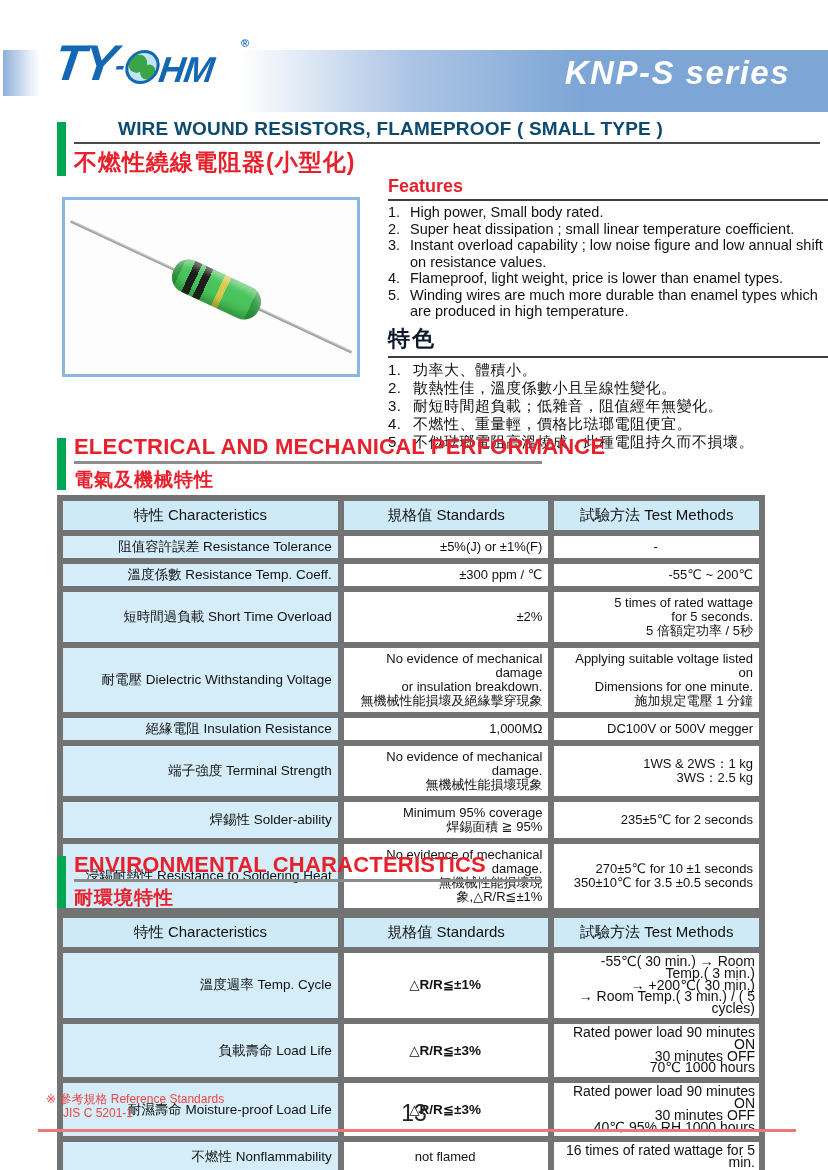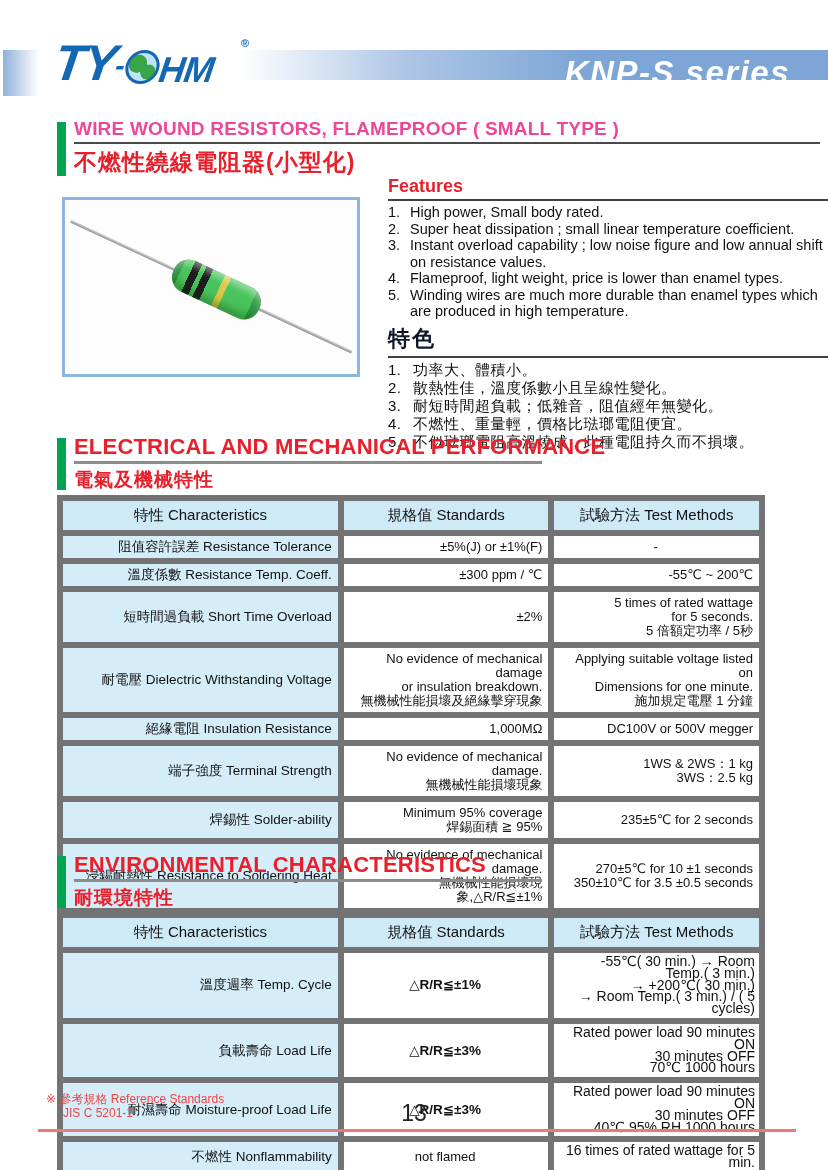--- a/index.html
+++ b/index.html
@@ -2,39 +2,39 @@
 <html><head>
 <meta charset="utf-8">
 <style>
   html,body{margin:0;padding:0;background:#fff;}
   .page{position:relative;width:828px;height:1170px;background:#fff;overflow:hidden;
         font-family:"Liberation Sans","DejaVu Sans",sans-serif;color:#111;}
 
   
   .hdr-strip{position:absolute;left:3px;top:50px;width:37px;height:46px;
              background:linear-gradient(90deg,#8fb0da 0%,#e8eef7 75%,#fff 100%);}
-  .series-band{position:absolute;left:240px;top:50px;width:588px;height:30px;
+  .series-band{position:absolute;left:240px;top:50px;width:588px;height:62px;
                background:linear-gradient(90deg,#ffffff 0%,#aec6e6 28%,#7da6d6 58%,#7da6d6 100%);}
   .series-band .bandtxt{position:absolute;right:38px;top:0;line-height:46px;font-size:33px;
                font-weight:bold;font-style:italic;color:#fff;letter-spacing:1.5px;}
   .logo{position:absolute;left:55px;top:40px;width:190px;height:66px;color:#1468b3;}
   .lg-row{display:flex;align-items:flex-end;transform:skewX(-8deg);font-style:italic;font-weight:bold;}
   .lg-ty{font-size:50px;line-height:0.92;letter-spacing:-2px;}
   .lg-dash{font-size:28px;line-height:1;margin:0 0 6px 1px;}
   .lg-globe{width:34px;height:34px;border-radius:50%;border:3px solid #1468b3;box-sizing:border-box;
             margin:0 0 2px 1px;flex:none;
             background:radial-gradient(circle at 32% 38%,#3aa546 0 34%,rgba(0,0,0,0) 36%),
                        radial-gradient(circle at 72% 68%,#3aa546 0 26%,rgba(0,0,0,0) 28%),#bfe4f4;}
   .lg-hm{font-size:36px;line-height:0.92;letter-spacing:-1px;}
   .lg-reg{position:absolute;right:-4px;top:-3px;font-size:11px;font-weight:bold;}
 
   
   .mainTitle{position:absolute;left:57px;top:118px;width:763px;padding-left:17px;box-sizing:border-box;}
   .mt-bar{position:absolute;left:0;top:4px;width:9px;height:54px;background:#00a551;}
-  .mt-en{font-size:19px;font-weight:bold;color:#ec4899;letter-spacing:0.2px;}
+  .mt-en{font-size:19px;font-weight:bold;color:#0c4a6e;letter-spacing:0.2px;margin-left:44px;}
   .mt-rule{height:2px;background:#4a4a4a;margin-top:2px;}
   .mt-zh{font-size:23px;font-weight:bold;color:#e8202b;margin-top:3px;letter-spacing:1px;}
 
   
   .product-box{position:absolute;left:62px;top:197px;width:292px;height:174px;
                border:3px solid #8cb6e2;background:#fdfdfd;overflow:hidden;}
   .assembly{position:absolute;left:50%;top:50%;width:310px;height:40px;
             transform:translate(-50%,-50%) rotate(25deg);}
   .wire{position:absolute;left:0;right:0;top:18px;height:3px;
         background:linear-gradient(180deg,#d8d8d8,#8f8f8f);}

